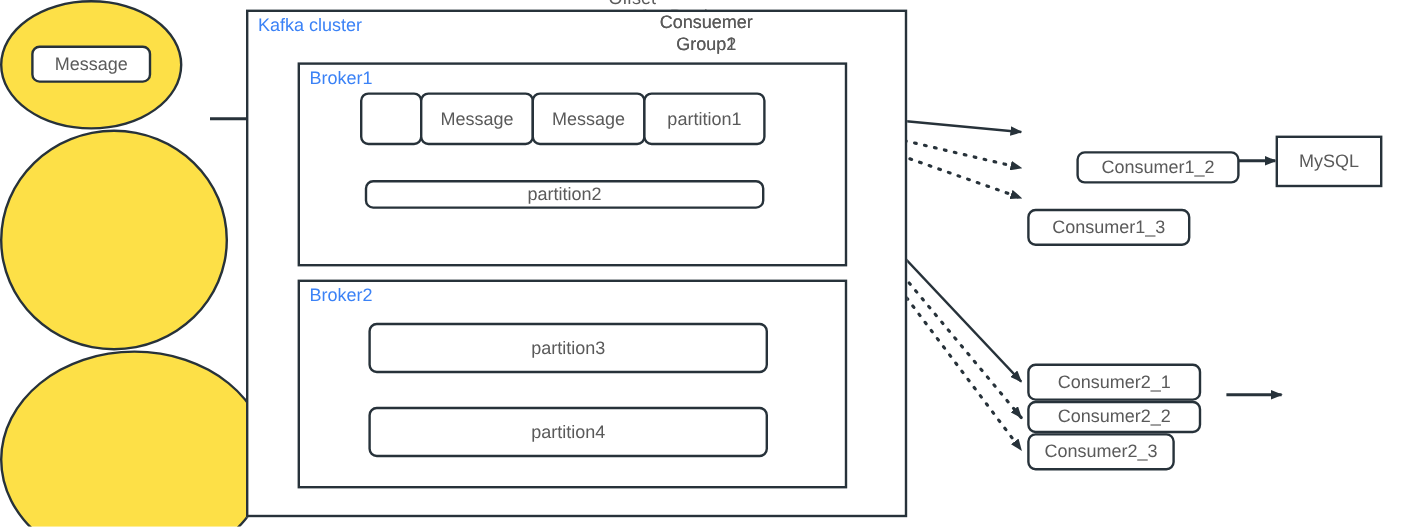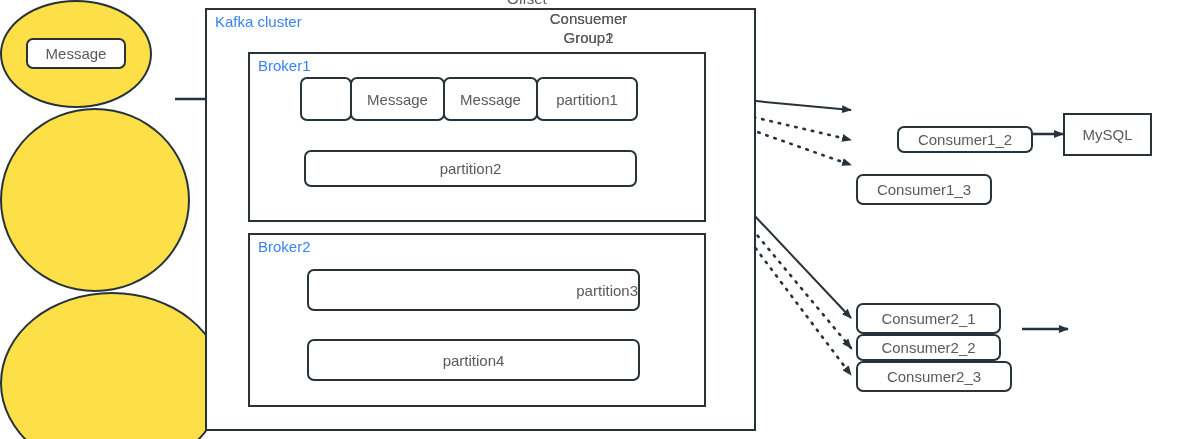--- a/index.html
+++ b/index.html
@@ -170,29 +170,29 @@
   <div class="seg-cell" style="left:350px; top:77px; width:95px; height:44px;">
     <span>Message</span>
   </div>
   <div class="seg-cell" style="left:443px; top:77px; width:95px; height:44px;">
     <span>Message</span>
   </div>
   <div class="seg-cell" style="left:536px; top:77px; width:102px; height:44px;">
     <span>partition1</span>
   </div>
 
-  <div class="seg-cell" style="left:304px; top:150px; width:333px; height:37px;">
+  <div class="seg-cell" style="left:304px; top:150px; width:333px; height:24px;">
     <span>partition2</span>
   </div>
 
   <div class="container-box" style="left:248px; top:233px; width:454px; height:170px; position:absolute;">
     <div class="container-label">Broker2</div>
   </div>
 
-  <div class="seg-cell" style="left:307px; top:269px; width:333px; height:42px;justify-content:flex-end;">
+  <div class="seg-cell" style="left:307px; top:269px; width:333px; height:42px;">
     <span>partition3</span>
   </div>
   <div class="seg-cell" style="left:307px; top:339px; width:333px; height:42px;">
     <span>partition4</span>
   </div>
 
   <div class="ellipse" style="left:840px; top:43px; width:186px; height:180px;">
     <div class="ellipse-label">
       <span>Consuemer</span><br>
       <span>Group1</span>
@@ -214,18 +214,18 @@
       <span>Consuemer</span><br>
       <span>Group2</span>
     </div>
   </div>
   <div class="seg-cell" style="left:856px; top:303px; width:145px; height:31px;text-align:center;">
     <span>Consumer2_1</span>
   </div>
   <div class="seg-cell" style="left:856px; top:334px; width:145px; height:27px;">
     <span>Consumer2_2</span>
   </div>
-  <div class="seg-cell" style="left:856px; top:361px; width:156px; height:31px;">
+  <div class="seg-cell" style="left:856px; top:361px; width:123px; height:31px;">
     <span>Consumer2_3</span>
   </div>
 
 
 </div>
 
 </body></html>

